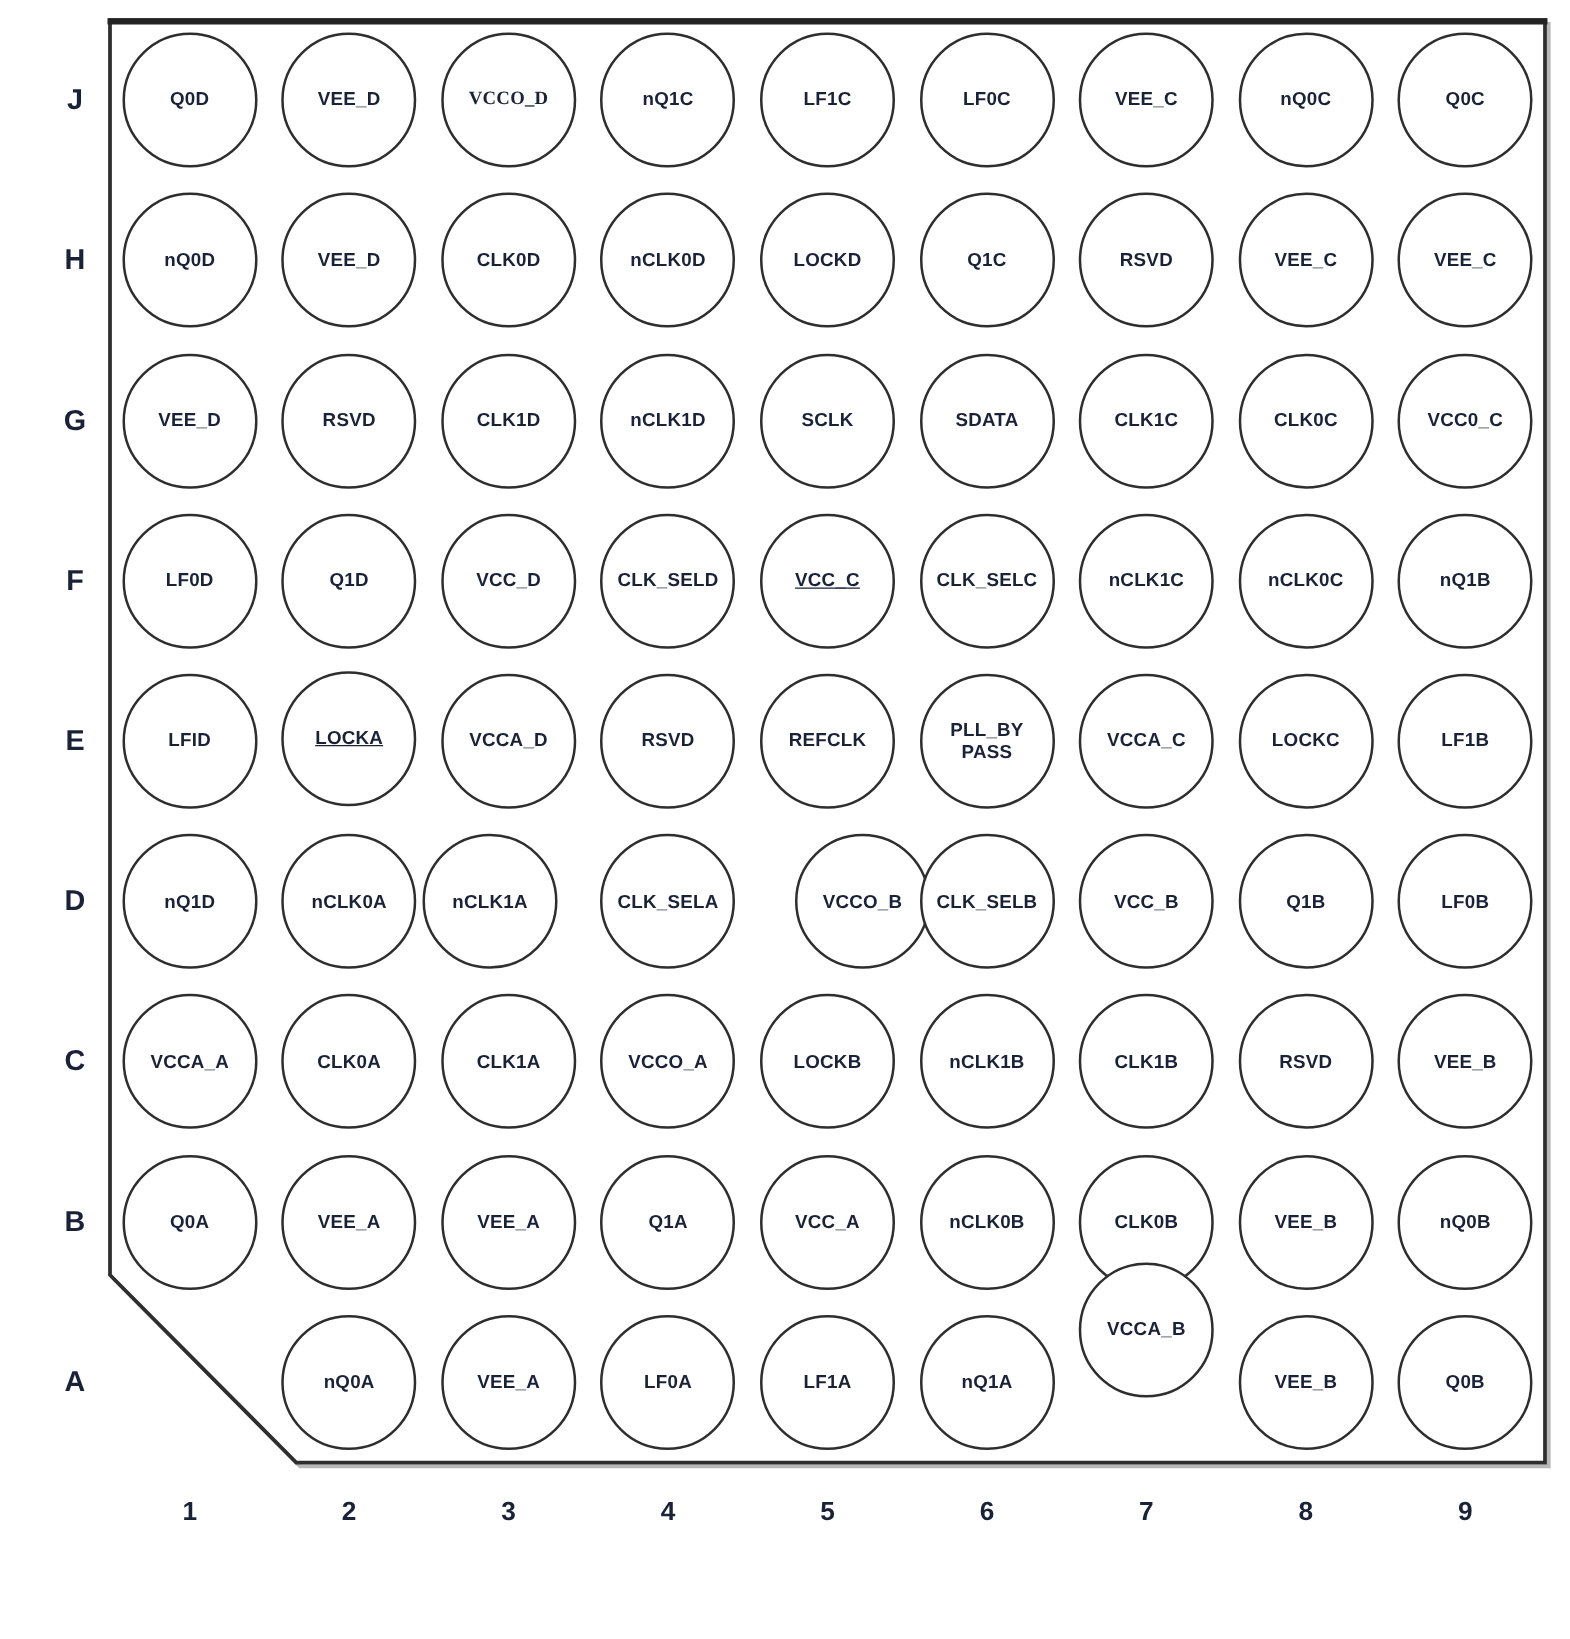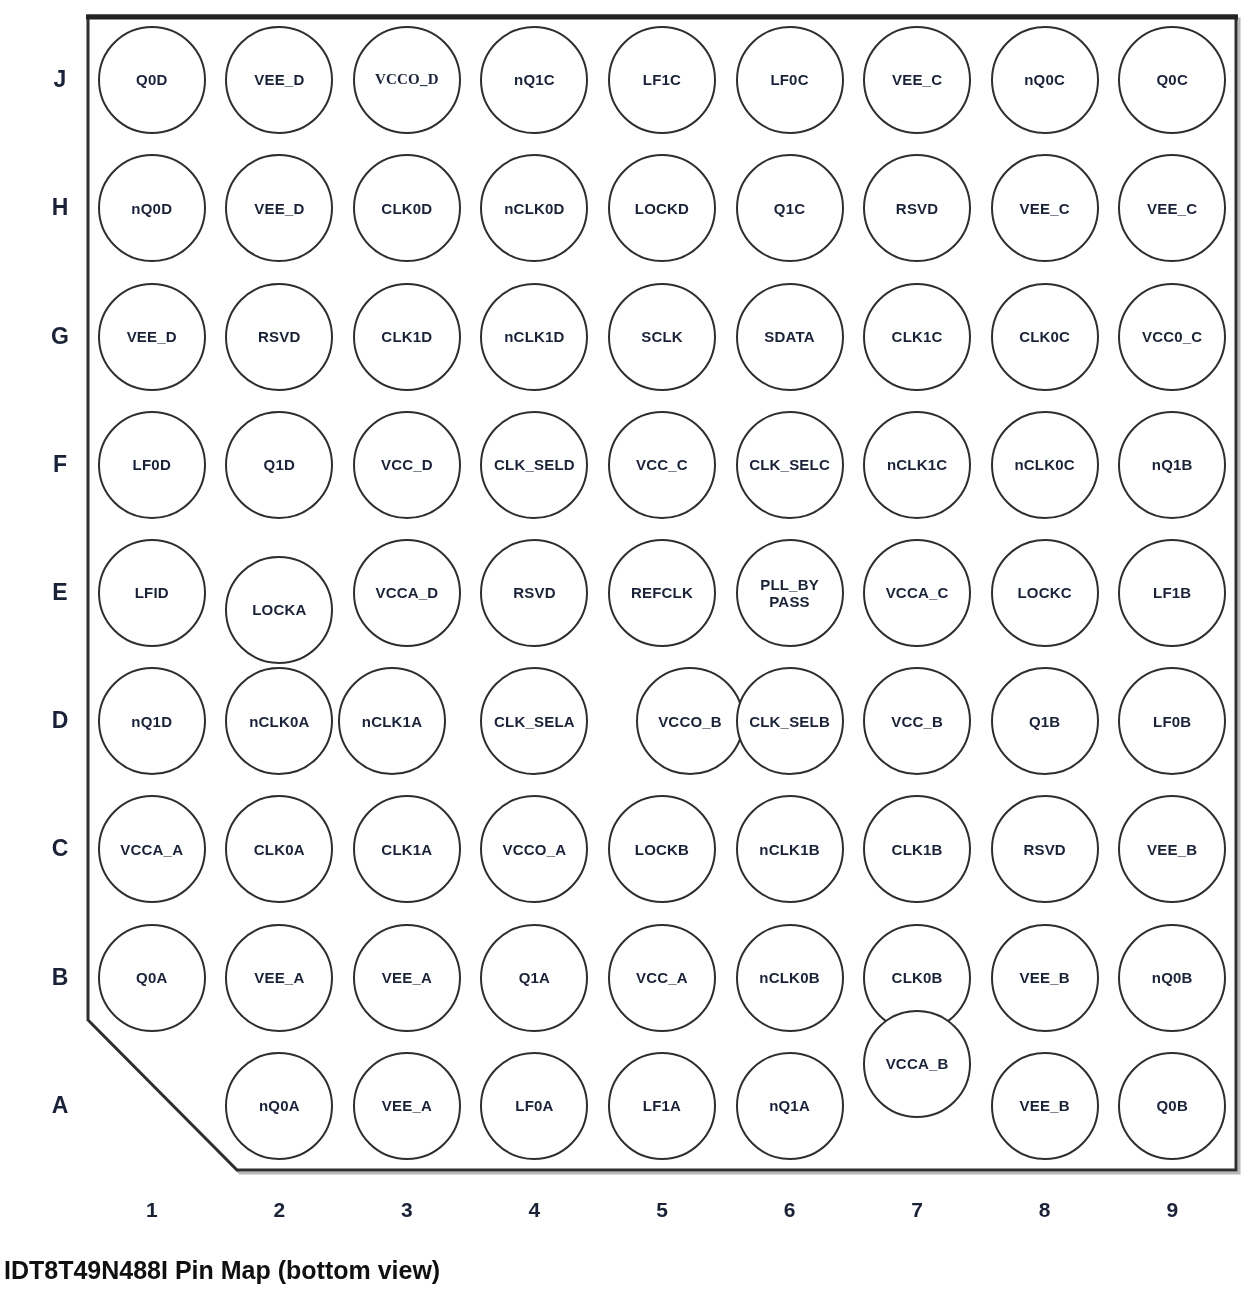--- a/index.html
+++ b/index.html
@@ -103,27 +103,27 @@
       <div class="pin" style="left: 480.444px; top: 282.556px;">nCLK1D</div>
       <div class="pin" style="left: 608px; top: 282.556px;">SCLK</div>
       <div class="pin" style="left: 735.556px; top: 282.556px;">SDATA</div>
       <div class="pin" style="left: 863.111px; top: 282.556px;">CLK1C</div>
       <div class="pin" style="left: 990.667px; top: 282.556px;">CLK0C</div>
       <div class="pin" style="left: 1118.22px; top: 282.556px;">VCC0_C</div>
       <div class="pin" style="left: 97.7778px; top: 410.778px;">LF0D</div>
       <div class="pin" style="left: 225.333px; top: 410.778px;">Q1D</div>
       <div class="pin" style="left: 352.889px; top: 410.778px;">VCC_D</div>
       <div class="pin" style="left: 480.444px; top: 410.778px;">CLK_SELD</div>
-      <div class="pin" style="left: 608px; top: 410.778px;">VCC_C</div>
+      <div class="pin" style="left: 608px; top: 410.778px; text-decoration: underline;">VCC_C</div>
       <div class="pin" style="left: 735.556px; top: 410.778px;">CLK_SELC</div>
       <div class="pin" style="left: 863.111px; top: 410.778px;">nCLK1C</div>
       <div class="pin" style="left: 990.667px; top: 410.778px;">nCLK0C</div>
       <div class="pin" style="left: 1118.22px; top: 410.778px;">nQ1B</div>
       <div class="pin" style="left: 97.7778px; top: 539px;">LFID</div>
-      <div class="pin" style="left: 225.333px; top: 556px;">LOCKA</div>
+      <div class="pin" style="left: 225.333px; top: 537px; text-decoration: underline;">LOCKA</div>
       <div class="pin" style="left: 352.889px; top: 539px;">VCCA_D</div>
       <div class="pin" style="left: 480.444px; top: 539px;">RSVD</div>
       <div class="pin" style="left: 608px; top: 539px;">REFCLK</div>
       <div class="pin" style="left: 735.556px; top: 539px;">PLL_BY
 PASS</div>
       <div class="pin" style="left: 863.111px; top: 539px;">VCCA_C</div>
       <div class="pin" style="left: 990.667px; top: 539px;">LOCKC</div>
       <div class="pin" style="left: 1118.22px; top: 539px;">LF1B</div>
       <div class="pin" style="left: 97.7778px; top: 667.222px;">nQ1D</div>
       <div class="pin" style="left: 225.333px; top: 667.222px;">nCLK0A</div>
@@ -177,14 +177,13 @@
       <div class="col-label" style="left: 259.333px; top: 1198px;">2</div>
       <div class="col-label" style="left: 386.889px; top: 1198px;">3</div>
       <div class="col-label" style="left: 514.444px; top: 1198px;">4</div>
       <div class="col-label" style="left: 642px; top: 1198px;">5</div>
       <div class="col-label" style="left: 769.556px; top: 1198px;">6</div>
       <div class="col-label" style="left: 897.111px; top: 1198px;">7</div>
       <div class="col-label" style="left: 1024.67px; top: 1198px;">8</div>
       <div class="col-label" style="left: 1152.22px; top: 1198px;">9</div>
     </div>
 
-  <div class="caption">IDT8T49N488I Pin Map (bottom view)</div>
 </div>
 
 </body></html>

